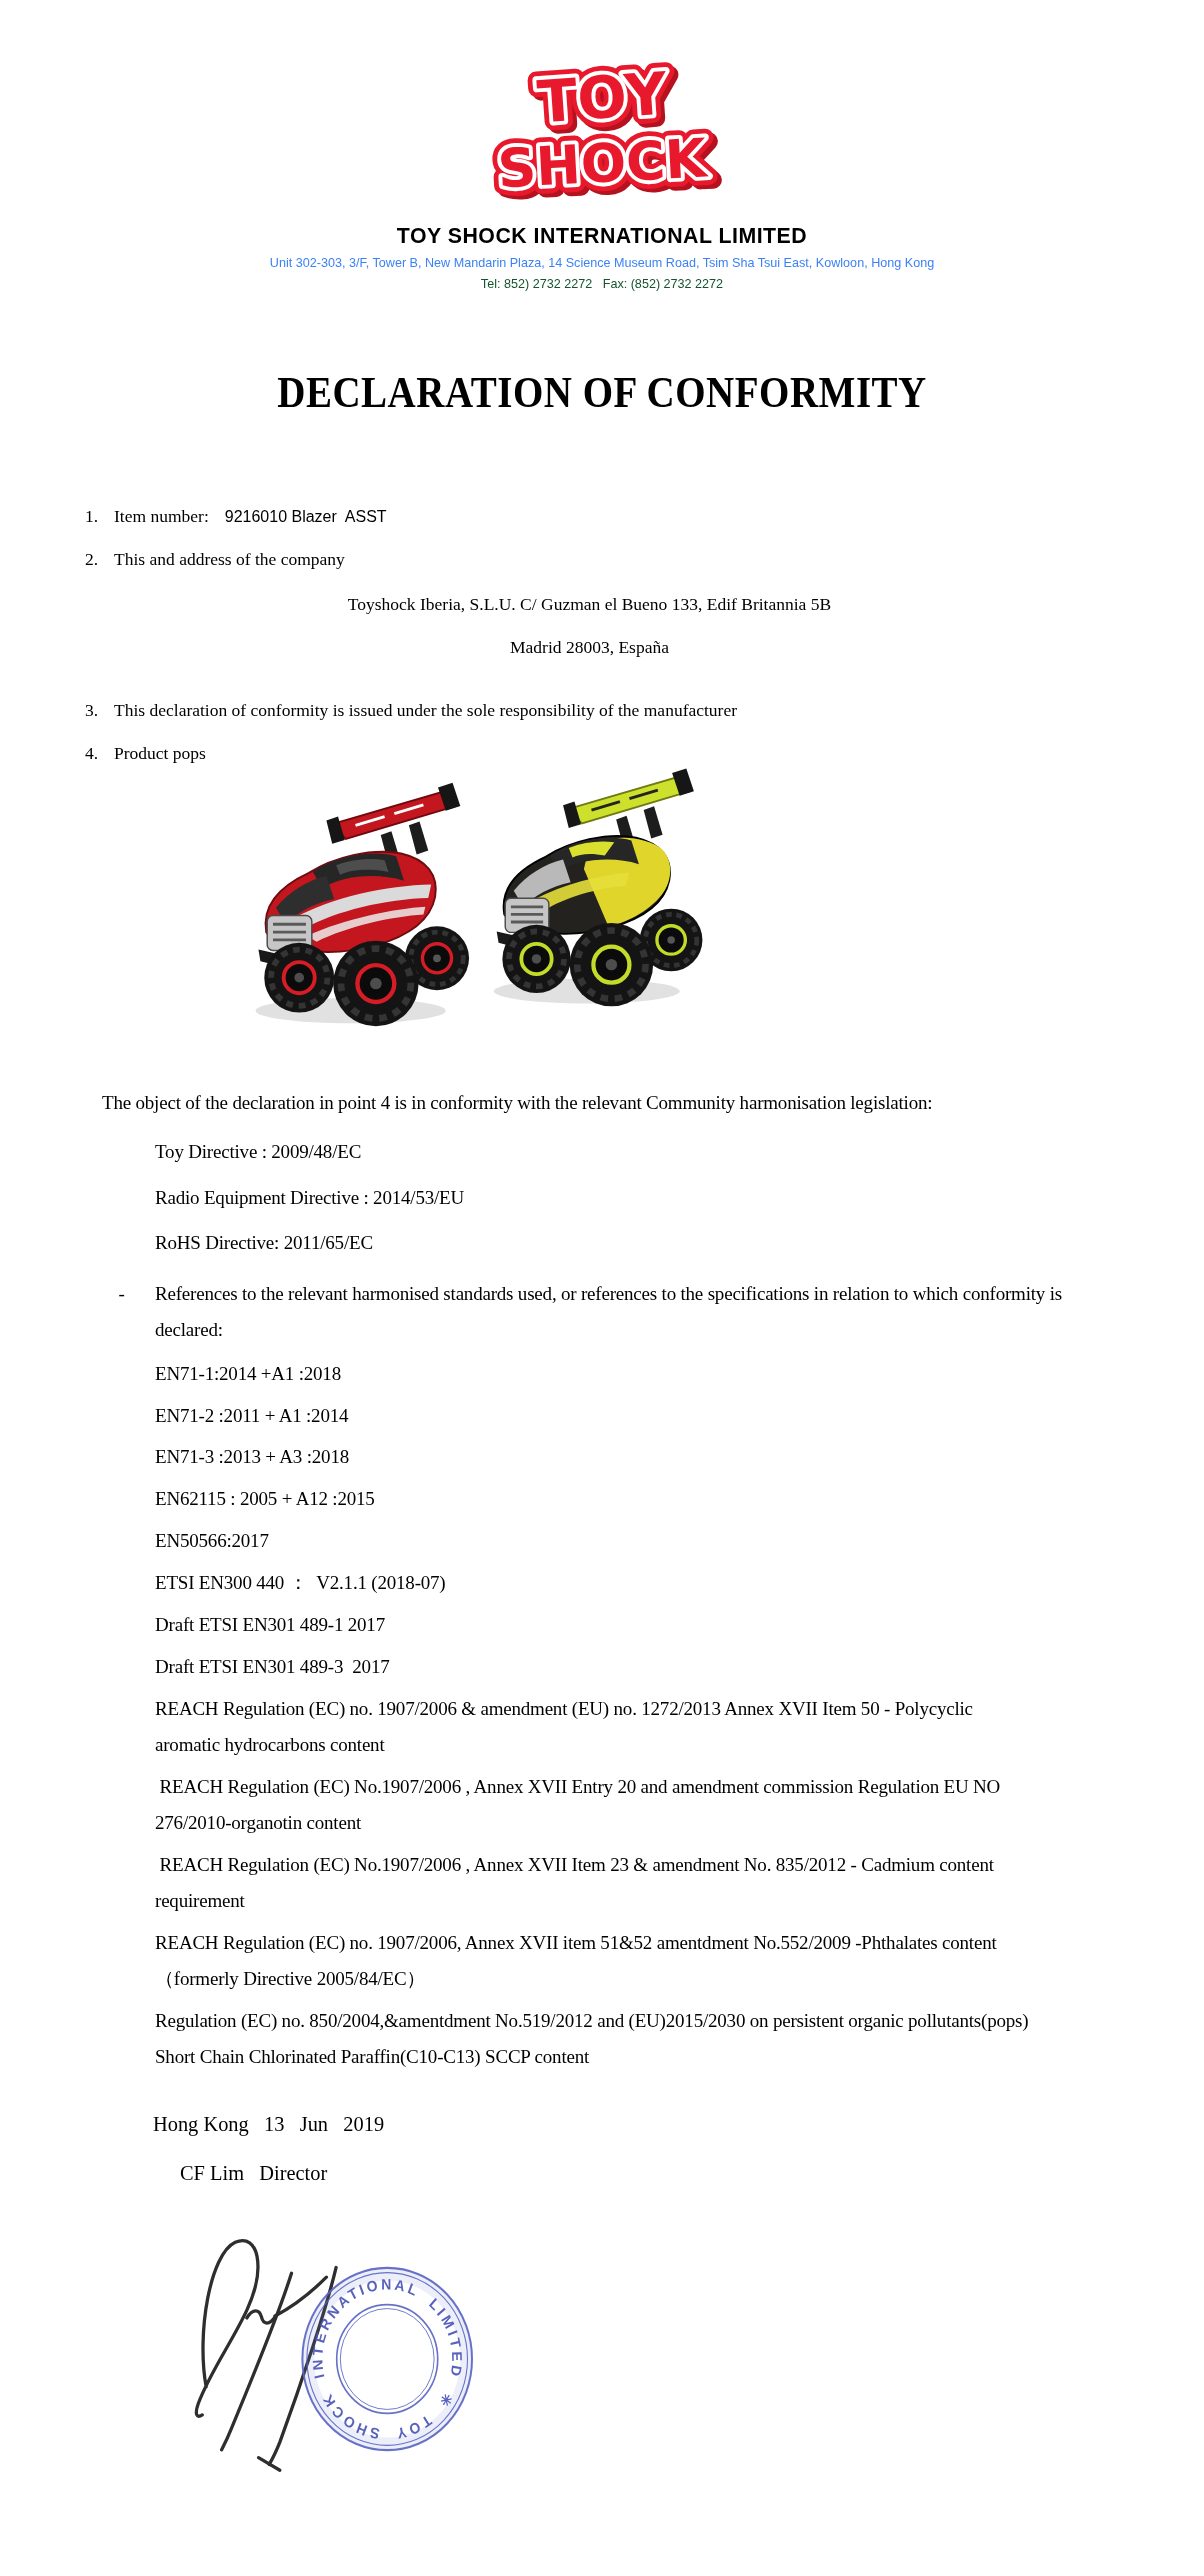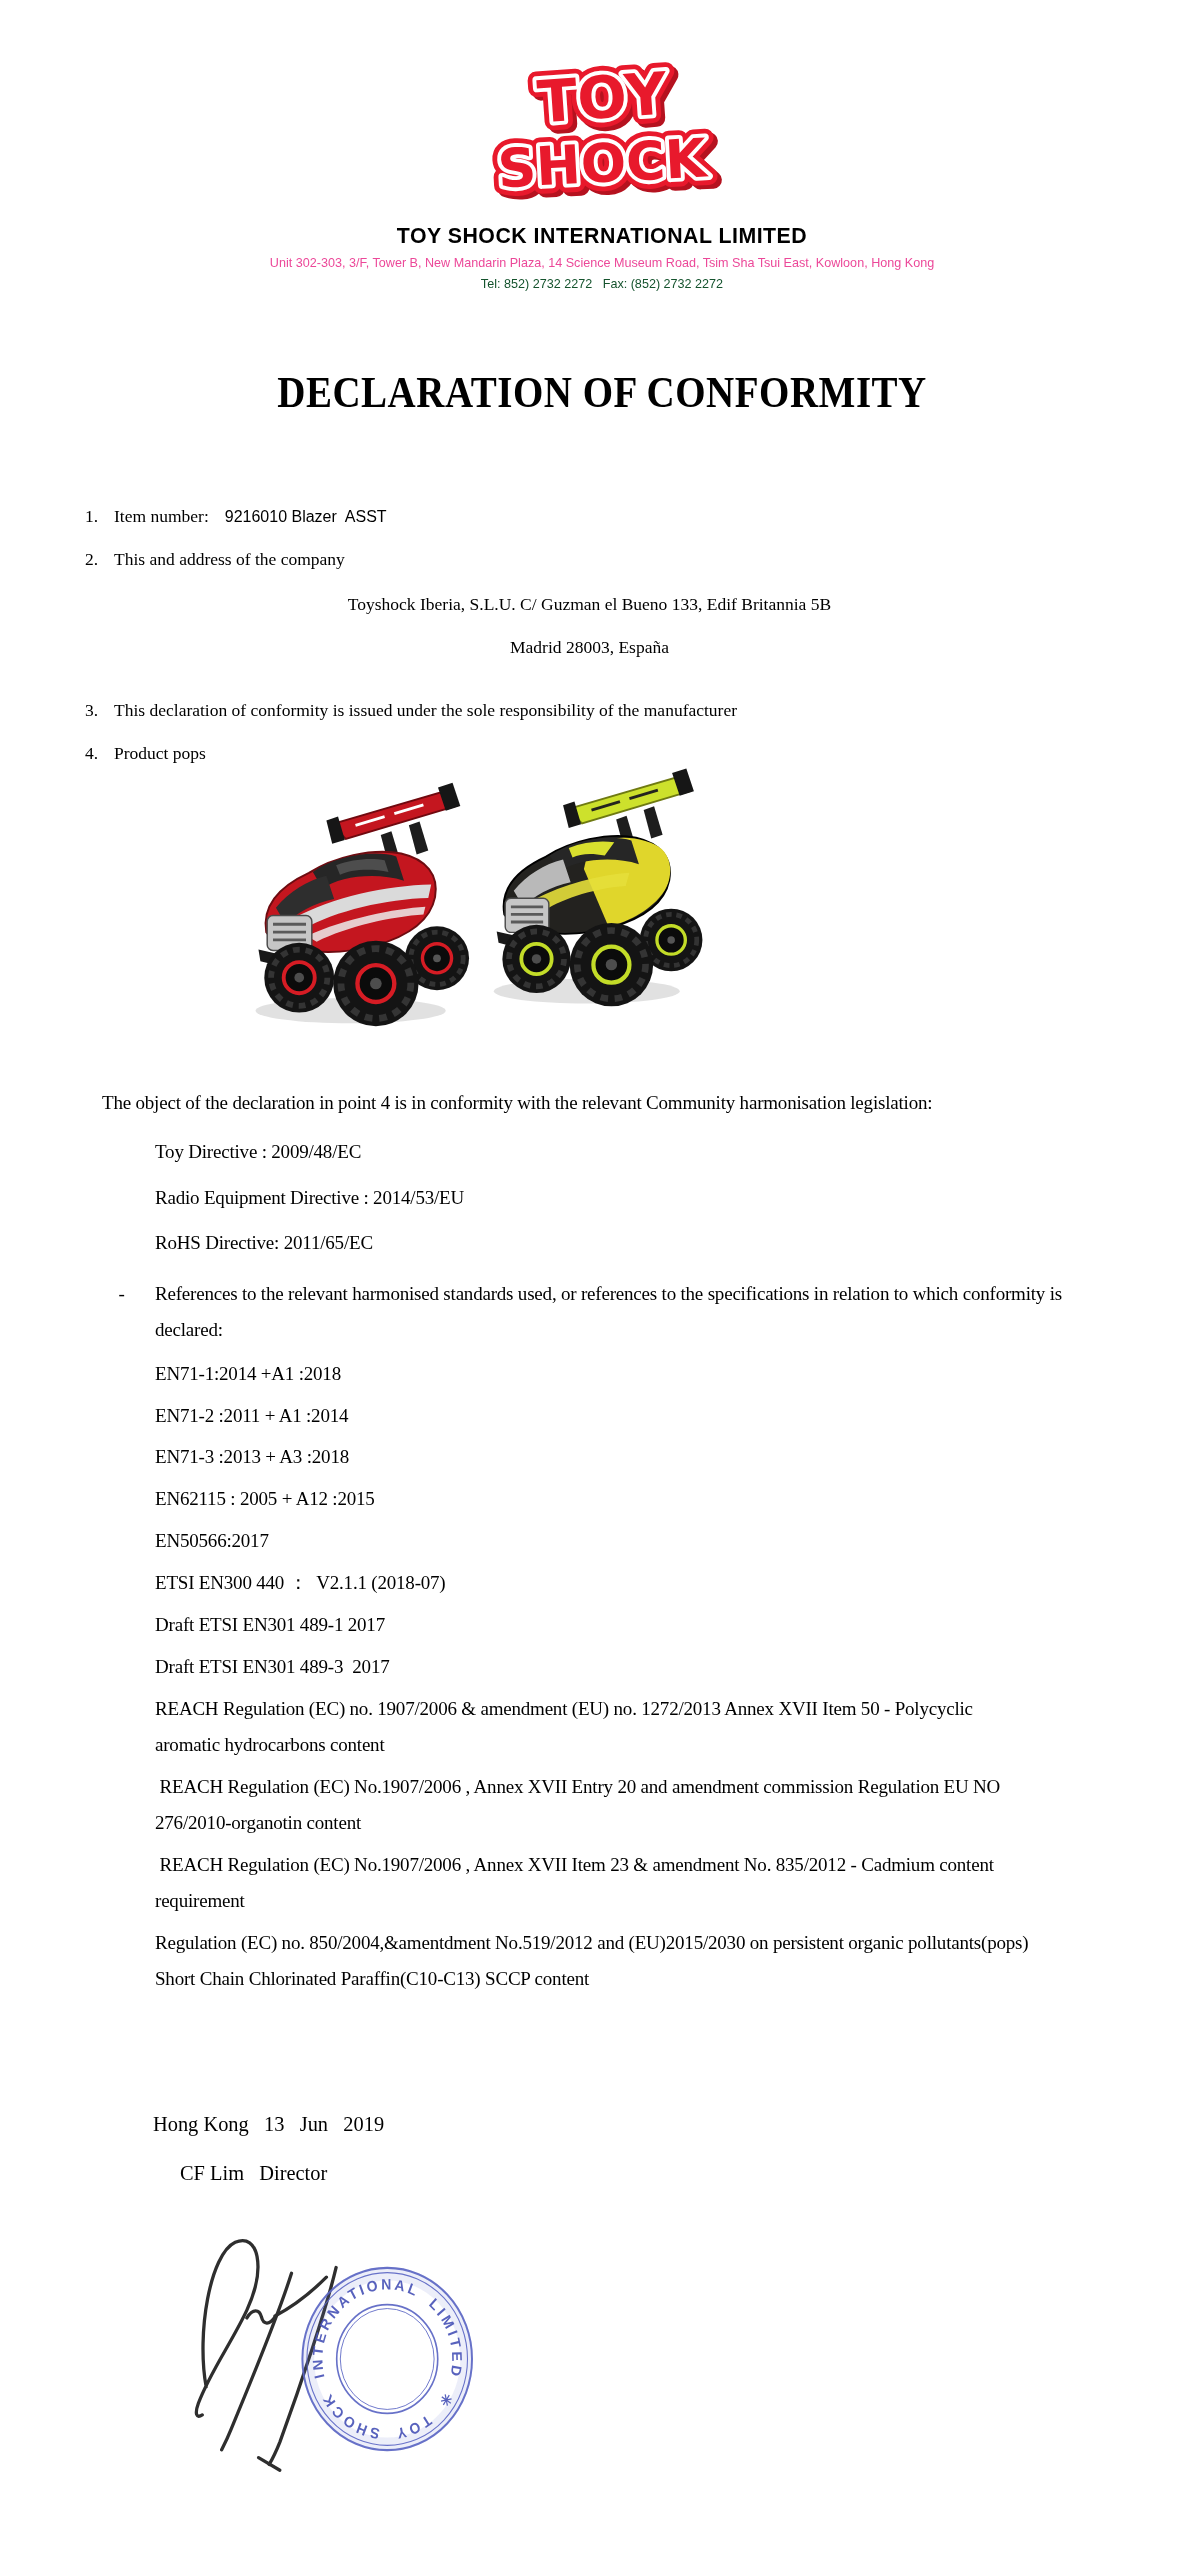--- a/index.html
+++ b/index.html
@@ -8,21 +8,21 @@
     background:#ffffff; color:#000;
     font-family:"Liberation Serif", serif; overflow:hidden;
   }
   .page [data-bind]{ white-space:pre-wrap; }
 
   
   .logo-wrap { position:absolute; top:50px; left:0; width:100%; text-align:center; }
   .company   { position:absolute; top:224px; left:0; width:100%; text-align:center;
                font-family:"Liberation Sans", sans-serif; font-weight:bold; font-size:21.3px; letter-spacing:0.5px;}
   .address   { position:absolute; top:256px; left:0; width:100%; text-align:center;
-               font-family:"Liberation Sans", sans-serif; font-size:12.6px; color:#ec4899;}
+               font-family:"Liberation Sans", sans-serif; font-size:12.6px; color:#3b82f6;}
   .telfax    { position:absolute; top:277px; left:0; width:100%; text-align:center;
                font-family:"Liberation Sans", sans-serif; font-size:12.6px; color:#14532d;}
 
   
   .title { position:absolute; top:367px; left:0; width:100%; text-align:center;
            font-size:39px; font-weight:bold; letter-spacing:0.5px; }
   .title span { display:inline-block; transform:scaleY(1.12); transform-origin:top; }
 
   
   .items { position:absolute; top:506px; left:85px; width:980px; font-size:17.5px; line-height:1.25; }
@@ -198,20 +198,21 @@
     <div class="std" data-bind="document.conformity.standards.1">EN71-2 :2011 + A1 :2014</div>
     <div class="std" data-bind="document.conformity.standards.2">EN71-3 :2013 + A3 :2018</div>
     <div class="std" data-bind="document.conformity.standards.3">EN62115 : 2005 + A12 :2015</div>
     <div class="std" data-bind="document.conformity.standards.4">EN50566:2017</div>
     <div class="std" data-bind="document.conformity.standards.5">ETSI EN300 440 ：  V2.1.1 (2018-07)</div>
     <div class="std" data-bind="document.conformity.standards.6">Draft ETSI EN301 489-1 2017</div>
     <div class="std" data-bind="document.conformity.standards.7">Draft ETSI EN301 489-3  2017</div>
     <div class="std" data-bind="document.conformity.standards.8">REACH Regulation (EC) no. 1907/2006 &amp; amendment (EU) no. 1272/2013 Annex XVII Item 50 - Polycyclic aromatic hydrocarbons content</div>
     <div class="std" data-bind="document.conformity.standards.9"> REACH Regulation (EC) No.1907/2006 , Annex XVII Entry 20 and amendment commission Regulation EU NO 276/2010-organotin content</div>
     <div class="std" data-bind="document.conformity.standards.10"> REACH Regulation (EC) No.1907/2006 , Annex XVII Item 23 &amp; amendment No. 835/2012 - Cadmium content requirement</div>
+    <div class="std" data-bind="document.conformity.standards.11">REACH Regulation (EC) no. 1907/2006, Annex XVII item 51&amp;52 amentdment No.552/2009 -Phthalates content （formerly Directive 2005/84/EC）</div>
     <div class="std" data-bind="document.conformity.standards.12">Regulation (EC) no. 850/2004,&amp;amentdment No.519/2012 and (EU)2015/2030 on persistent organic pollutants(pops)  Short Chain Chlorinated Paraffin(C10-C13) SCCP content</div>
   </div>
 
   <div class="place-date" data-bind="document.footer.place_date">Hong Kong   13   Jun   2019</div>
   <div class="signatory" data-bind="document.footer.signatory">CF Lim   Director</div>
 
   <div class="signature">
     <svg width="291" height="262" viewBox="0 0 300 270">
       <g fill="none" stroke="#2e2e2e" stroke-width="3.4" stroke-linecap="round">
         <path d="M62,175 C52,120 66,38 92,26 C116,16 124,52 104,96 C88,130 66,160 54,192 C50,203 52,208 58,204"></path>

